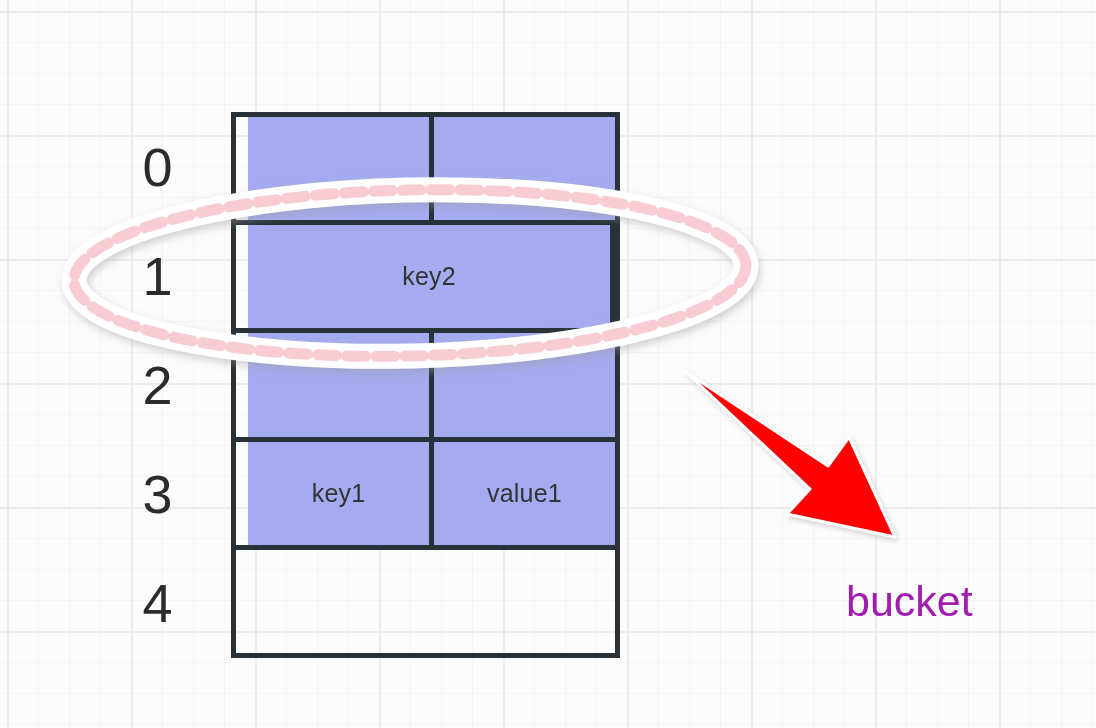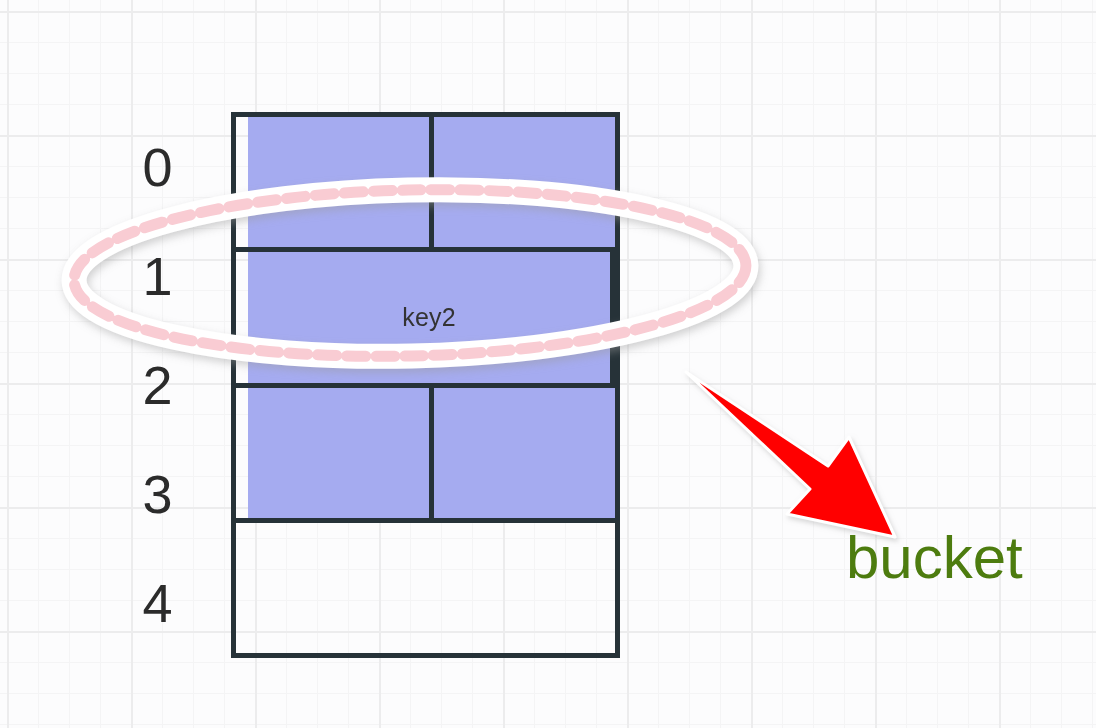--- a/index.html
+++ b/index.html
@@ -91,23 +91,23 @@
     top: 0;
     width: 1096px;
     height: 728px;
     pointer-events: none;
   }
 
   
   .bucket-annotation {
     position: absolute;
     left: 846px;
-    top: 528px;
-    font-size: 60px;
-    color: #4d7c0f;
+    top: 580px;
+    font-size: 43px;
+    color: #a21caf;
     line-height: 1;
     white-space: nowrap;
   }
 </style>
 </head>
 <body>
 
 <div id="canvas">
 
   <div class="grid-bg"></div>
@@ -124,20 +124,24 @@
     <div class="bucket-row">
       <div class="bucket-cell key-cell"></div>
       <div class="bucket-cell"></div>
     </div>
     <div class="bucket-row">
       <div class="bucket-cell key-cell">key2</div>
     </div>
     <div class="bucket-row">
       <div class="bucket-cell key-cell"></div>
       <div class="bucket-cell"></div>
+    </div>
+    <div class="bucket-row">
+      <div class="bucket-cell key-cell">key1</div>
+      <div class="bucket-cell">value1</div>
     </div>
     <div class="bucket-row">
     </div>
   </div>
 
   <svg class="overlay-svg" viewBox="0 0 1096 728">
     <defs>
       <filter id="softshadow" x="-30%" y="-60%" width="160%" height="220%">
         <feDropShadow dx="2" dy="4" stdDeviation="4" flood-color="#9a9a9a" flood-opacity="0.45"></feDropShadow>
       </filter>

